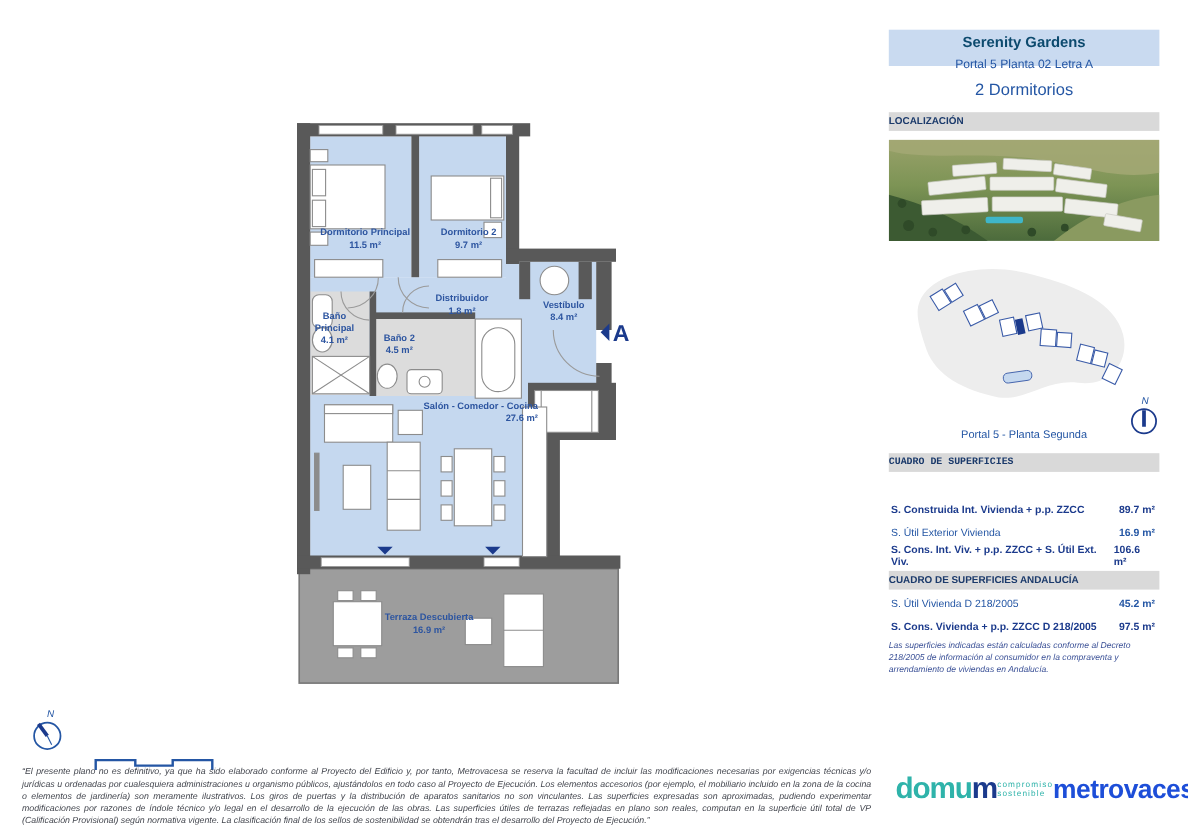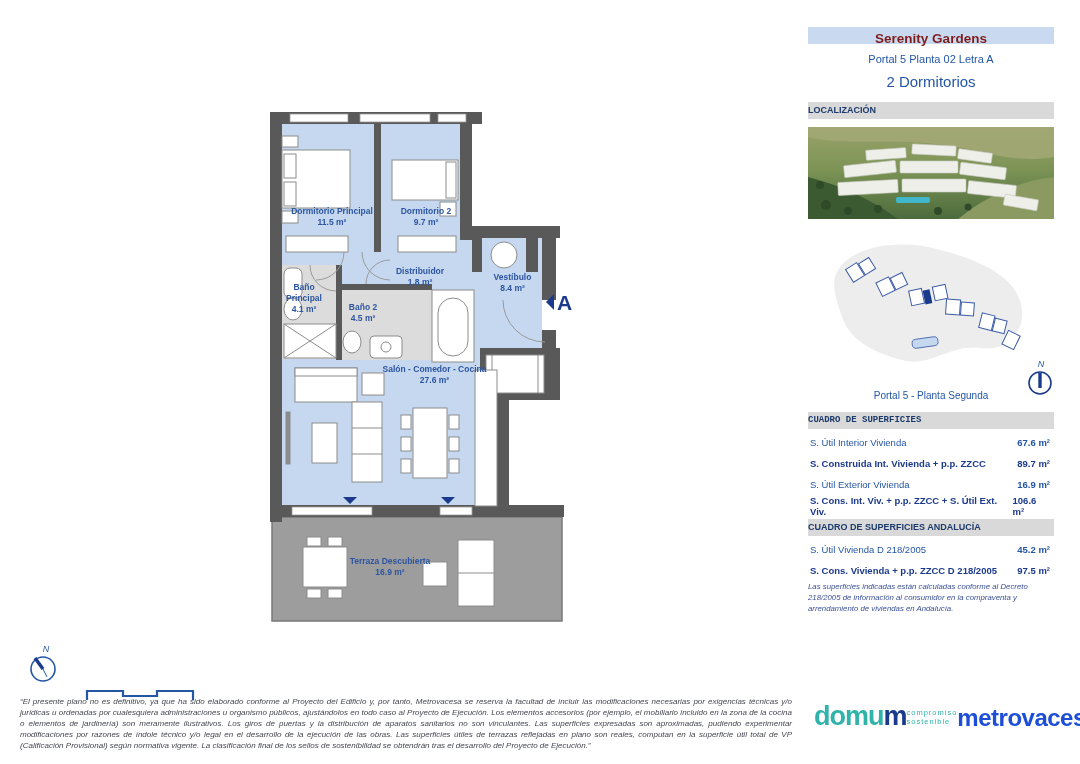--- a/index.html
+++ b/index.html
@@ -7,22 +7,22 @@
          font-family:"Liberation Sans", sans-serif; overflow:hidden; }
   .abs { position:absolute; }
 
   
   .rlabel { position:absolute; text-align:center; color:#2d55a0; font-size:8.5px;
             font-weight:bold; line-height:1.3; pointer-events:none; }
   .rlabel span { display:block; }
 
   
   .rightpanel { position:absolute; left:808px; top:0; width:246px; height:764px; }
-  .band-blue { position:absolute; left:0; width:246px; height:17px; background:#c9daf0;
-               color:#7f1d1d; font-weight:bold; font-size:13.5px; text-align:center; line-height:23px; }
+  .band-blue { position:absolute; left:0; width:246px; height:33px; background:#c9daf0;
+               color:#0c4a6e; font-weight:bold; font-size:13.5px; text-align:center; line-height:23px; }
   .band-gray { position:absolute; left:0; width:246px; height:17px; background:#d9d9d9;
                color:#1b3a6b; font-weight:bold; font-size:9px; line-height:17px; padding-left:0; }
   .centered-blue { position:absolute; left:0; width:246px; text-align:center; color:#2456a4; }
   .trow { position:absolute; left:0; width:246px; height:21px; display:flex;
           justify-content:space-between; align-items:center; padding:0 4px 0 2px;
           font-size:9.5px; color:#2456a4; }
   .trow .val { font-weight:bold; }
   .trow.boldrow { color:#1b3a8c; font-weight:bold; }
   .note-italic { position:absolute; left:0; width:246px; font-size:7.8px; font-style:italic;
                  color:#3a5096; line-height:1.4; }
@@ -185,21 +185,21 @@
   <span class="area">4.5 m²</span>
 </div>
 <div class="rlabel" style="left:370px; top:266px; width:100px;">
   <span>Distribuidor</span>
   <span class="area">1.8 m²</span>
 </div>
 <div class="rlabel" style="left:470px; top:272px; width:85px;">
   <span>Vestíbulo</span>
   <span class="area">8.4 m²</span>
 </div>
-<div class="rlabel" style="left:362px; top:364px; width:145px;">
+<div class="rlabel" style="left:344px; top:364px; width:145px;text-align:right;">
   <span>Salón - Comedor - Cocina</span>
   <span class="area">27.6 m²</span>
 </div>
 <div class="rlabel" style="left:330px; top:556px; width:120px;">
   <span>Terraza Descubierta</span>
   <span class="area">16.9 m²</span>
 </div>
 
 <svg class="abs" style="left:26px; top:643px;" width="36" height="44" viewBox="0 0 36 44">
   <text x="20" y="9" font-size="9" font-style="italic" fill="#2456a4" text-anchor="middle">N</text>
@@ -287,24 +287,20 @@
     <rect x="104" y="112" width="26" height="9" rx="4" fill="#c5d8ef" stroke="#3a5ba8" stroke-width="0.8" transform="rotate(-8 117 116)"></rect>
   </svg>
   <svg class="abs" style="left:218px; top:358px;" width="28" height="40" viewBox="0 0 28 40">
     <text x="15" y="9" font-size="9" font-style="italic" fill="#2456a4" text-anchor="middle">N</text>
     <circle cx="14" cy="25" r="11" fill="none" stroke="#1b3a8c" stroke-width="1.6"></circle>
     <line x1="14" y1="15" x2="14" y2="30" stroke="#1b3a8c" stroke-width="3.4"></line>
   </svg>
   <div class="centered-blue" style="top:390px; font-size:10px;">Portal 5 - Planta Segunda</div>
 
   <div class="band-gray" style="top:412px;font-family:Liberation Mono, monospace;">CUADRO DE SUPERFICIES</div>
-  <div class="trow" style="top:432px;">
-    <span>S. Útil Interior Vivienda</span>
-    <span class="val">67.6 m²</span>
-  </div>
   <div class="trow boldrow" style="top:453px;">
     <span>S. Construida Int. Vivienda + p.p. ZZCC</span>
     <span class="val">89.7 m²</span>
   </div>
   <div class="trow" style="top:474px;">
     <span>S. Útil Exterior Vivienda</span>
     <span class="val">16.9 m²</span>
   </div>
   <div class="trow boldrow" style="top:495px;">
     <span>S. Cons. Int. Viv. + p.p. ZZCC + S. Útil Ext. Viv.</span>

